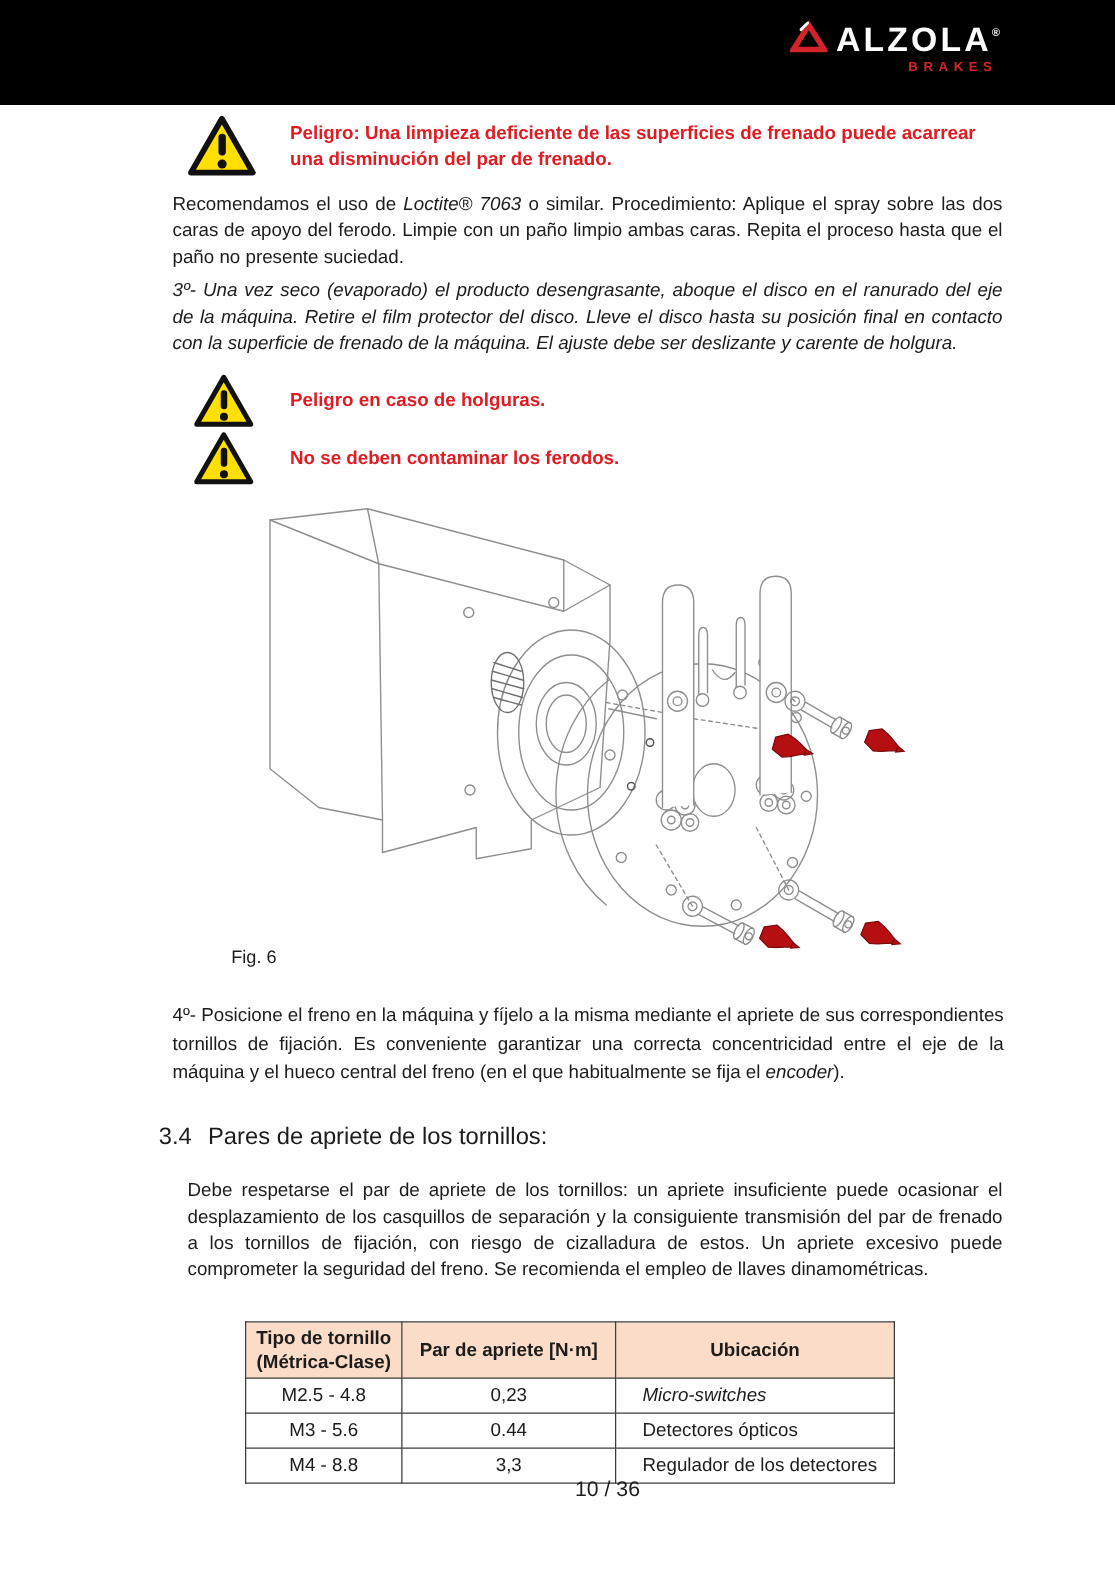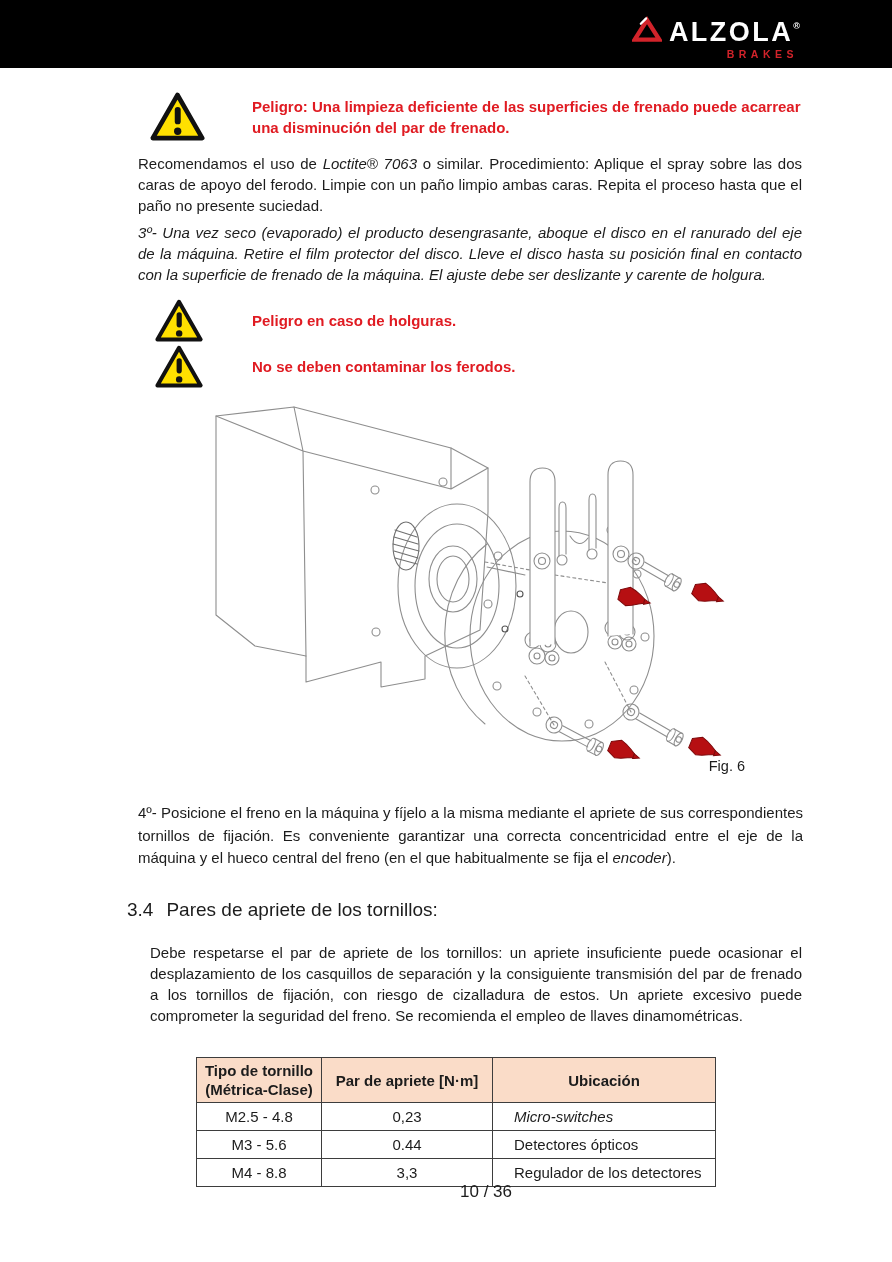--- a/index.html
+++ b/index.html
@@ -10,29 +10,29 @@
     --ink:#1c1c1c;
     --line:#8e8e8e;
     --nozzle:#b60f12;
   }
   html,body{margin:0;padding:0;background:#e8e8e8;}
   .page{
     position:relative;width:892px;height:1262px;margin:0 auto;background:#ffffff;
     font-family:"Liberation Sans","DejaVu Sans",sans-serif;color:var(--ink);overflow:hidden;
   }
   
-  .topbar{position:absolute;left:0;top:0;width:892px;height:68px;background:var(--header-bar);}
+  .topbar{position:absolute;left:0;top:0;width:892px;height:84px;background:var(--header-bar);}
   .logo{position:absolute;top:13px;right:92px;display:flex;align-items:flex-start;gap:7px;}
   .logo-mark svg{width:30px;height:28px;display:block;margin-top:2px;}
   .logo-text{display:flex;flex-direction:column;align-items:flex-end;}
   .logo-name{color:#fff;font-size:27px;font-weight:bold;letter-spacing:2.5px;line-height:26px;white-space:nowrap;}
   .logo-reg{color:#fff;font-size:9px;font-weight:bold;vertical-align:12px;letter-spacing:0;}
   .logo-tagline{color:var(--brand-red);font-size:10.5px;font-weight:bold;letter-spacing:4.5px;margin-top:3px;padding-right:2px;}
   
-  .warn-row{position:absolute;display:flex;align-items:center;gap:20px;}
+  .warn-row{position:absolute;display:flex;align-items:center;}
   .warn-icon svg{display:block;}
   .warn-text{color:var(--warning-text);font-weight:bold;font-size:15px;line-height:20.5px;}
   .warn-1{left:150px;top:92px;align-items:flex-start;}
   .warn-1 .warn-icon svg{width:55px;height:50px;}
   .warn-1 .warn-text{margin-left:27px;width:578px;margin-top:5px;}
   .warn-2{left:155px;top:296px;}
   .warn-2 .warn-icon svg,.warn-3 .warn-icon svg{width:48px;height:44px;}
   .warn-2 .warn-text,.warn-3 .warn-text{margin-left:29px;width:520px;}
   .warn-3{left:155px;top:342px;}
   
@@ -41,21 +41,21 @@
   .p2{left:138px;top:222px;width:664px;font-style:italic;}
   .p3{left:138px;top:802px;width:665px;line-height:22.5px;}
   .p4{left:150px;top:942px;width:652px;line-height:21px;}
   .para em{font-style:italic;}
   
   .heading{position:absolute;left:127px;top:899px;font-size:19px;font-weight:normal;}
   .heading .h-title{margin-left:13px;}
   
   .figure{position:absolute;left:185px;top:394px;width:560px;height:365px;}
   .figure svg{display:block;width:560px;height:365px;}
-  .fig-caption{position:absolute;left:185px;top:758px;width:560px;text-align:right;font-size:14.5px;}
+  .fig-caption{position:absolute;left:185px;top:758px;width:560px;text-align:left;font-size:14.5px;}
   
   .torque{position:absolute;left:196px;top:1057px;border-collapse:collapse;table-layout:fixed;font-size:15px;}
   .torque th,.torque td{border:1.6px solid #3d3d3d;padding:0;vertical-align:middle;text-align:center;}
   .torque th{background:var(--table-header-bg);font-weight:bold;height:44px;line-height:19px;}
   .torque td{height:27px;}
   .torque .c1{width:125px;}
   .torque .c2{width:171px;}
   .torque .c3{width:223px;}
   .torque td.loc{text-align:left;padding-left:21px;}
   .torque td.italic{font-style:italic;}

